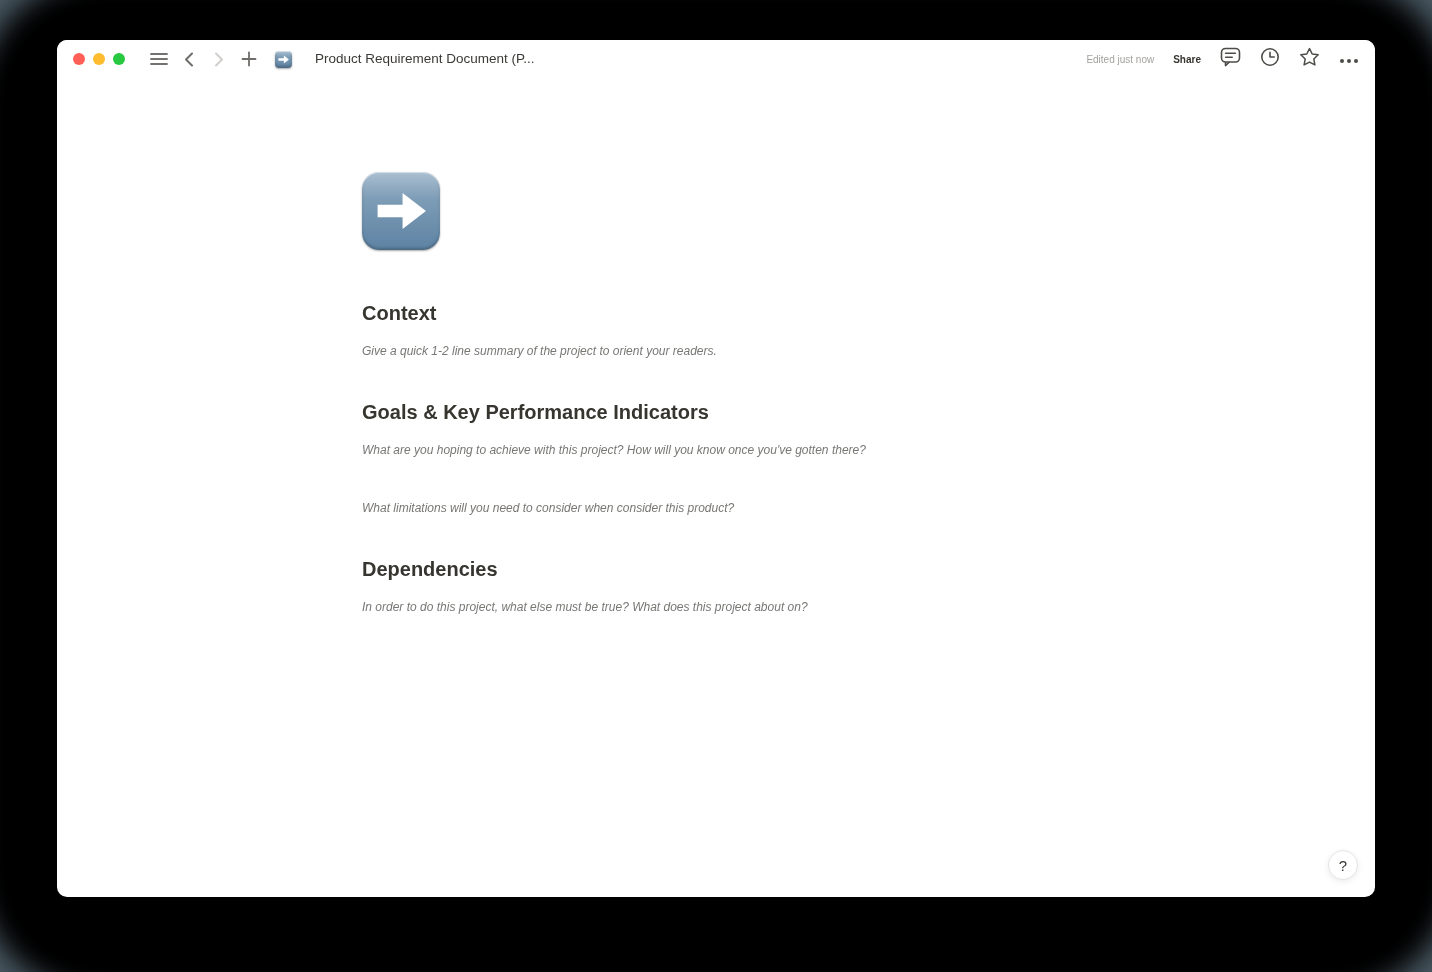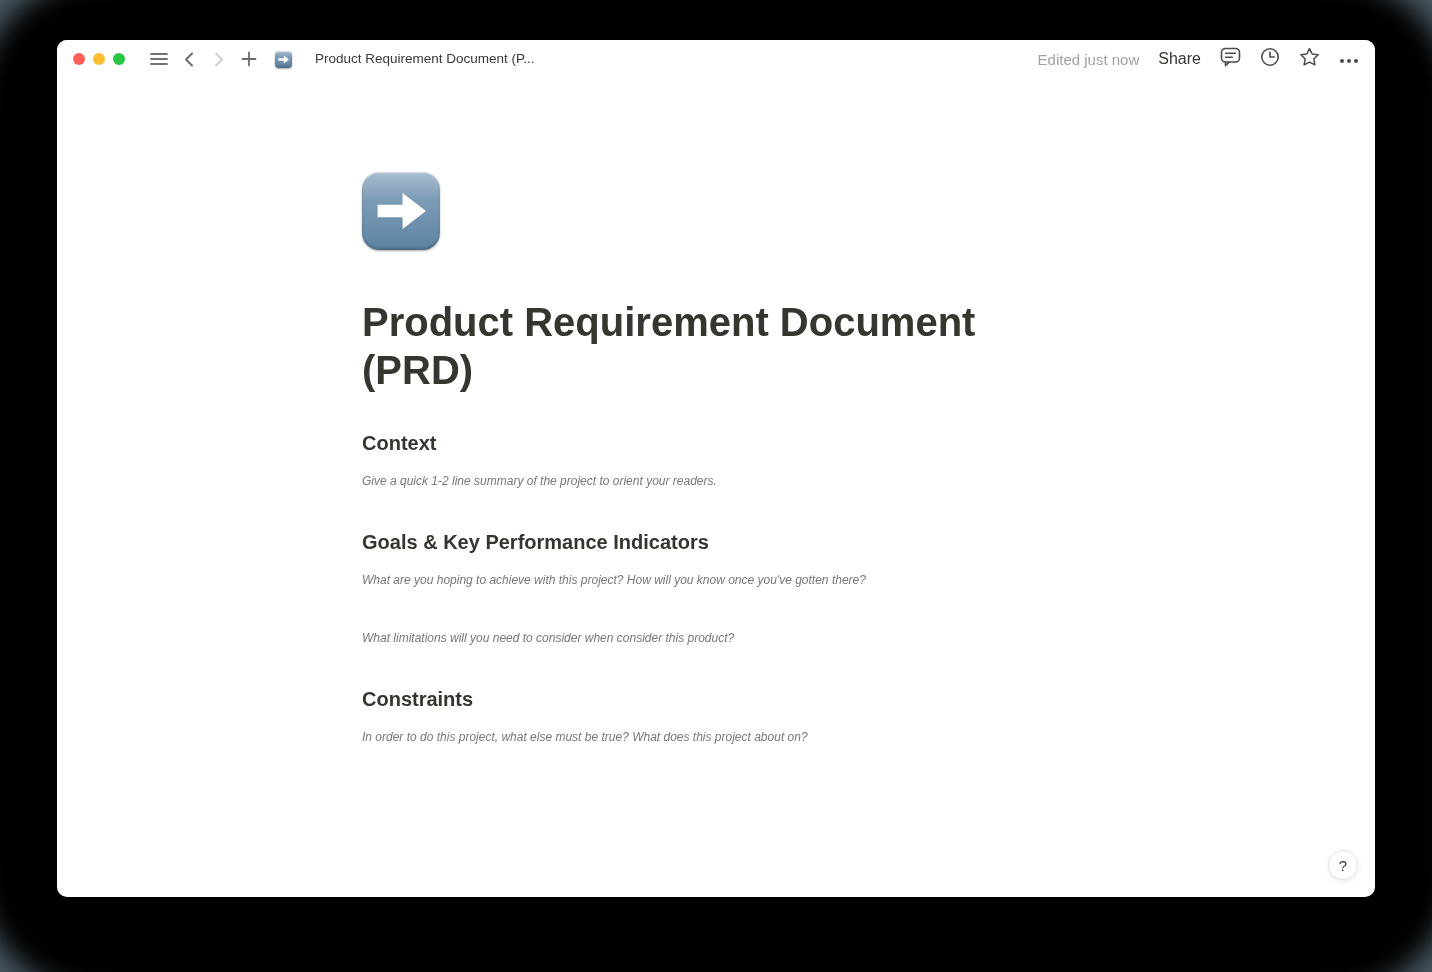--- a/index.html
+++ b/index.html
@@ -52,22 +52,22 @@
   .tab {
     display: flex; align-items: flex-start;
     gap: 23px; margin-left: 8px;
   }
   .tab-title {
     font-size: 13.5px;
     color: #3b3a36;
     white-space: nowrap;
   }
   .tb-right { display: flex; align-items: center; gap: 19px; }
-  .edited { font-size: 15px; color: #a3a29e; }
-  .share  { font-size: 16px; color: #37352f; }
+  .edited { font-size: 10px; color: #a3a29e; }
+  .share  { font-size: 10px; color: #37352f; font-weight: bold; }
   .tb-icon { display: flex; align-items: center; justify-content: center; color: #4d4c48; }
   
   .emoji-arrow {
     display: inline-block;
     border-radius: 22%;
     background: linear-gradient(180deg, #aabfd1 0%, #7d9cb6 35%, #5d83a3 100%);
     box-shadow: inset 0 1px 1px rgba(255,255,255,0.55), inset 0 -2px 3px rgba(0,0,0,0.22), 0 1px 2px rgba(0,0,0,0.35);
     position: relative;
   }
   .emoji-arrow svg { position: absolute; inset: 0; width: 100%; height: 100%; }
@@ -235,42 +235,41 @@
   <div class="content">
     <div class="page-col">
       <div class="page-icon-wrap">
         <span class="emoji-arrow emoji-lg">
           <svg viewBox="0 0 100 100">
               <path d="M20 42 h32 v-15 L82 50 L52 73 v-15 H20 z" fill="#ffffff"></path>
             </svg>
         </span>
       </div>
 
-      <h1 class="page-title">Product Requirement Document (PRD)</h1>
 
       <div class="sections">
   <section class="doc-section">
     <h2 class="sec-heading">Context</h2>
     <p class="sec-desc">Give a quick 1-2 line summary of the project to orient your readers.</p>
   </section>
 
   <section class="doc-section">
     <h2 class="sec-heading">Goals &amp; Key Performance Indicators</h2>
     <p class="sec-desc">What are you hoping to achieve with this project? How will you know once you've gotten there?</p>
   </section>
 
   <section class="doc-section">
     <p class="sec-desc">What limitations will you need to consider when consider this product?</p>
   </section>
 
   <section class="doc-section">
   </section>
 
   <section class="doc-section">
-    <h2 class="sec-heading">Constraints</h2>
+    <h2 class="sec-heading">Dependencies</h2>
     <p class="sec-desc">In order to do this project, what else must be true? What does this project about on?</p>
   </section>
 </div>
     </div>
 
     <div class="help-btn">
       <span>?</span>
     </div>
   </div>
 </div>

